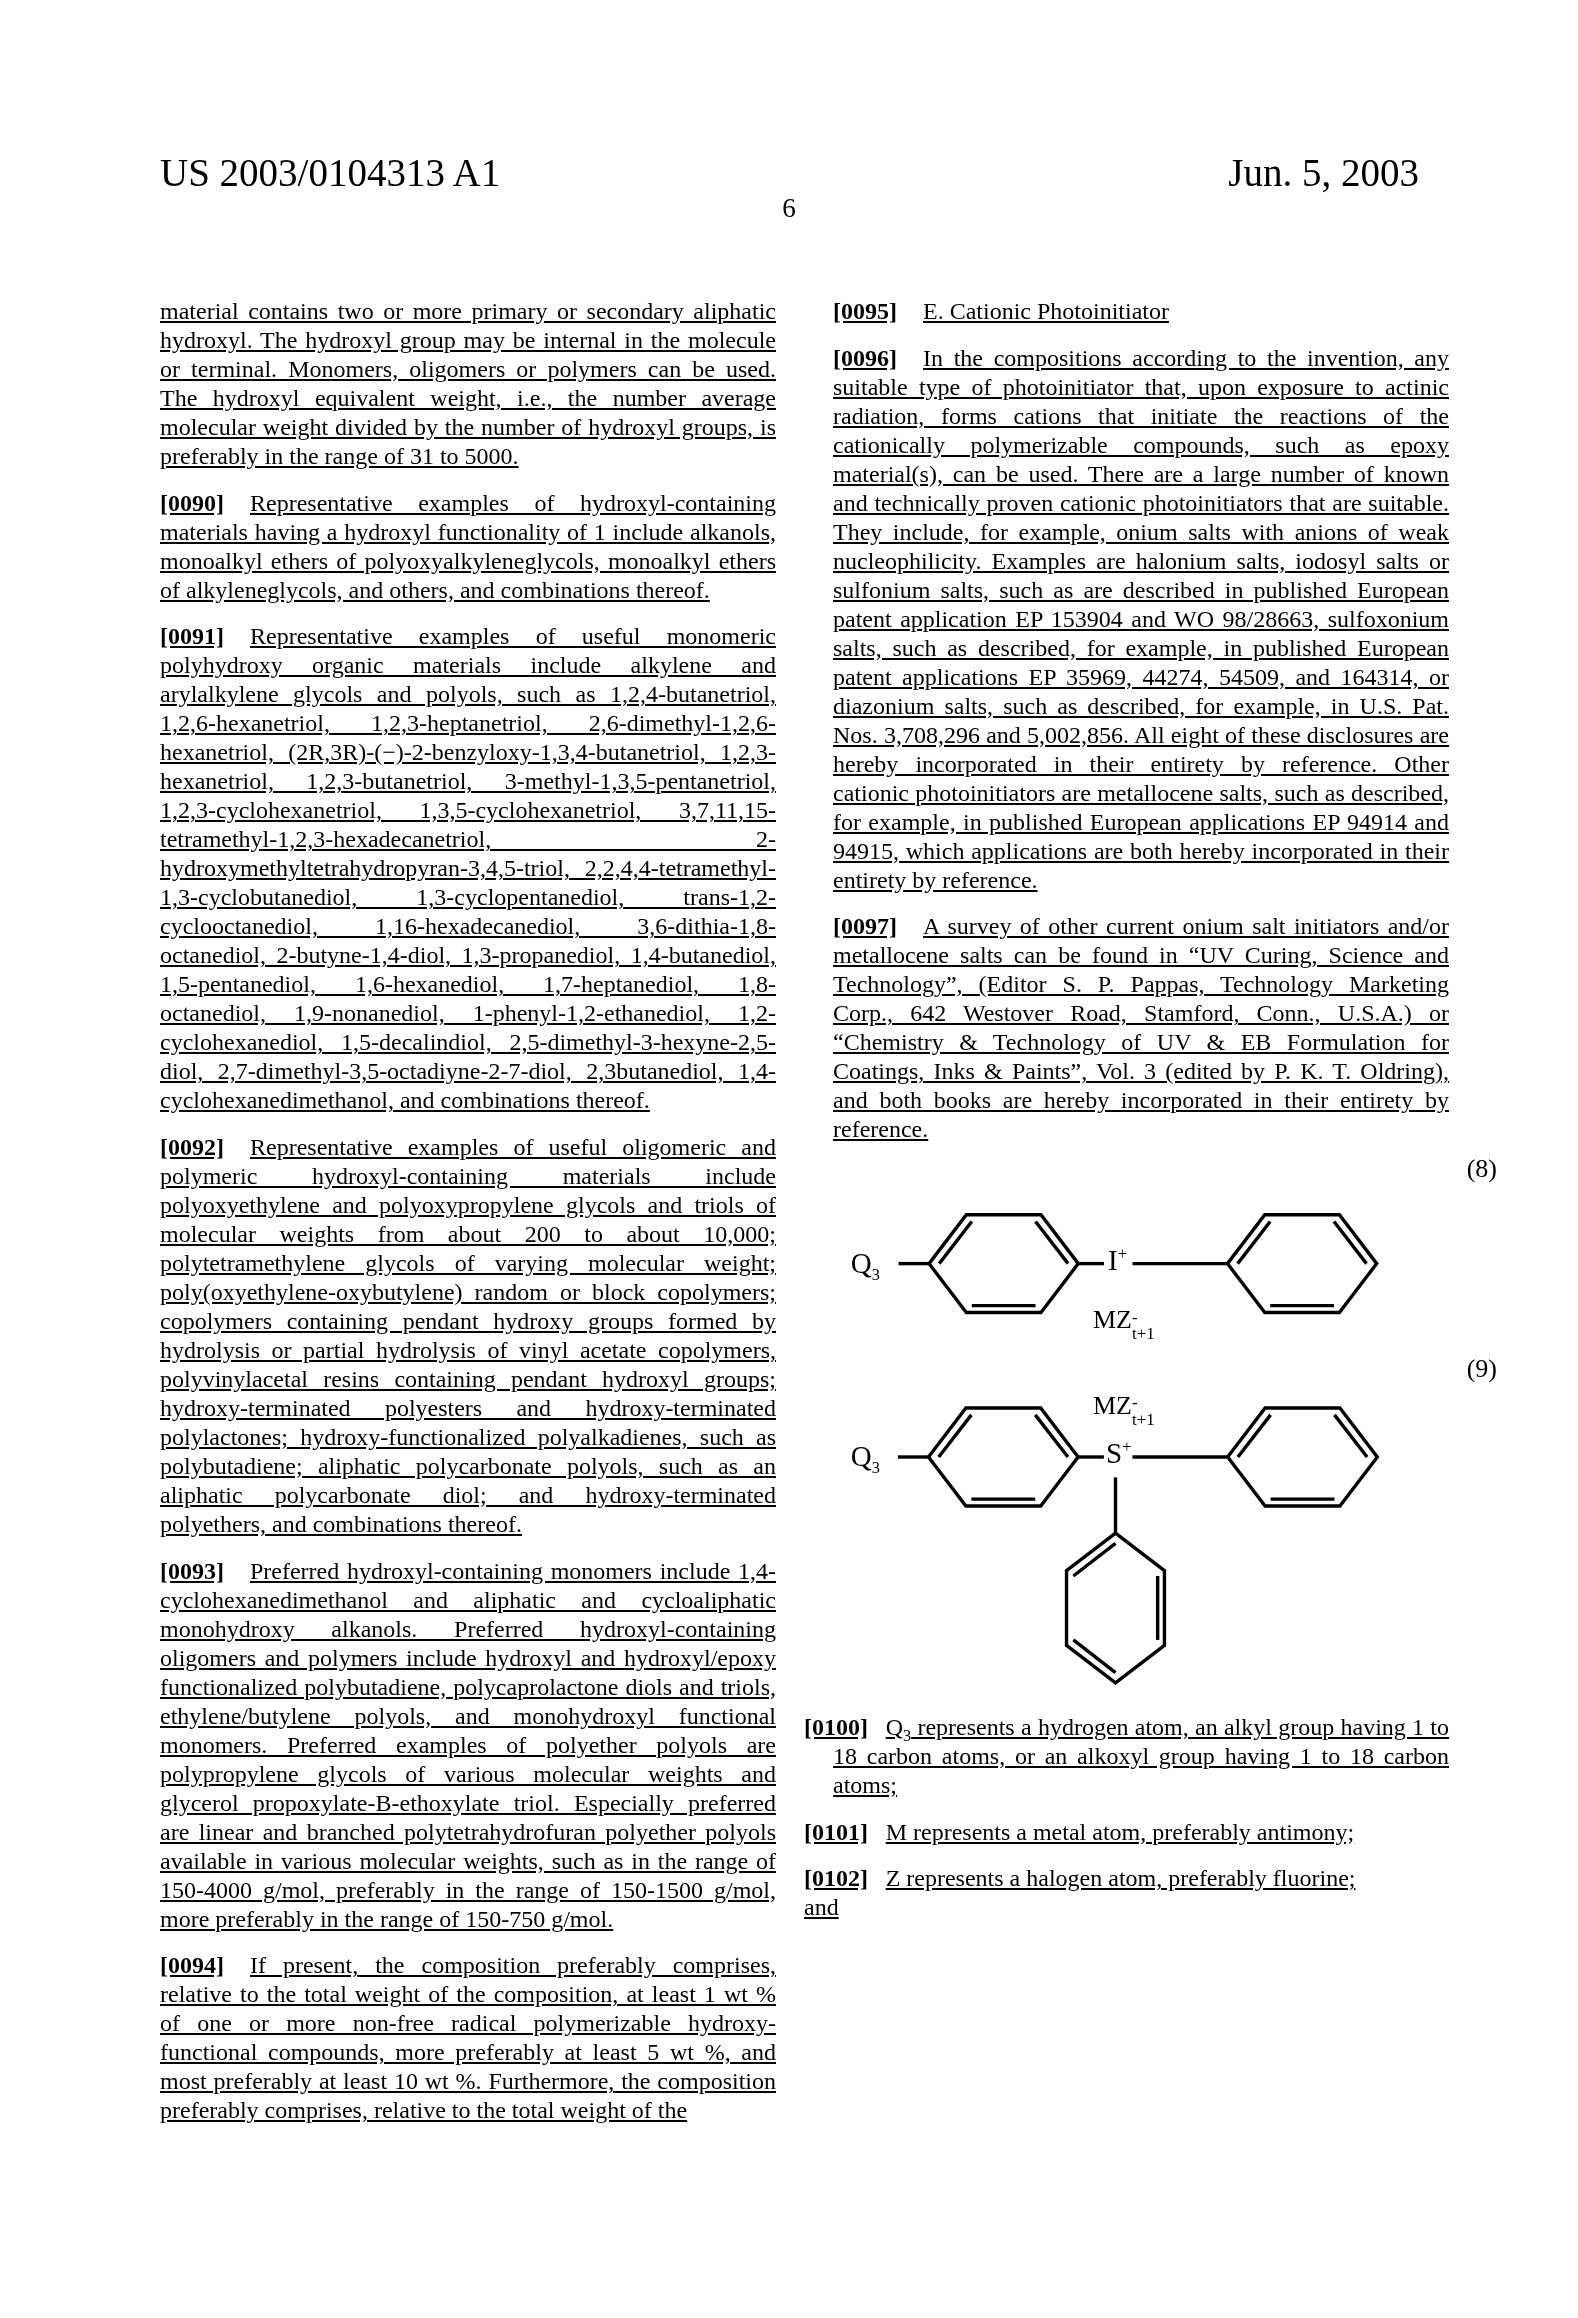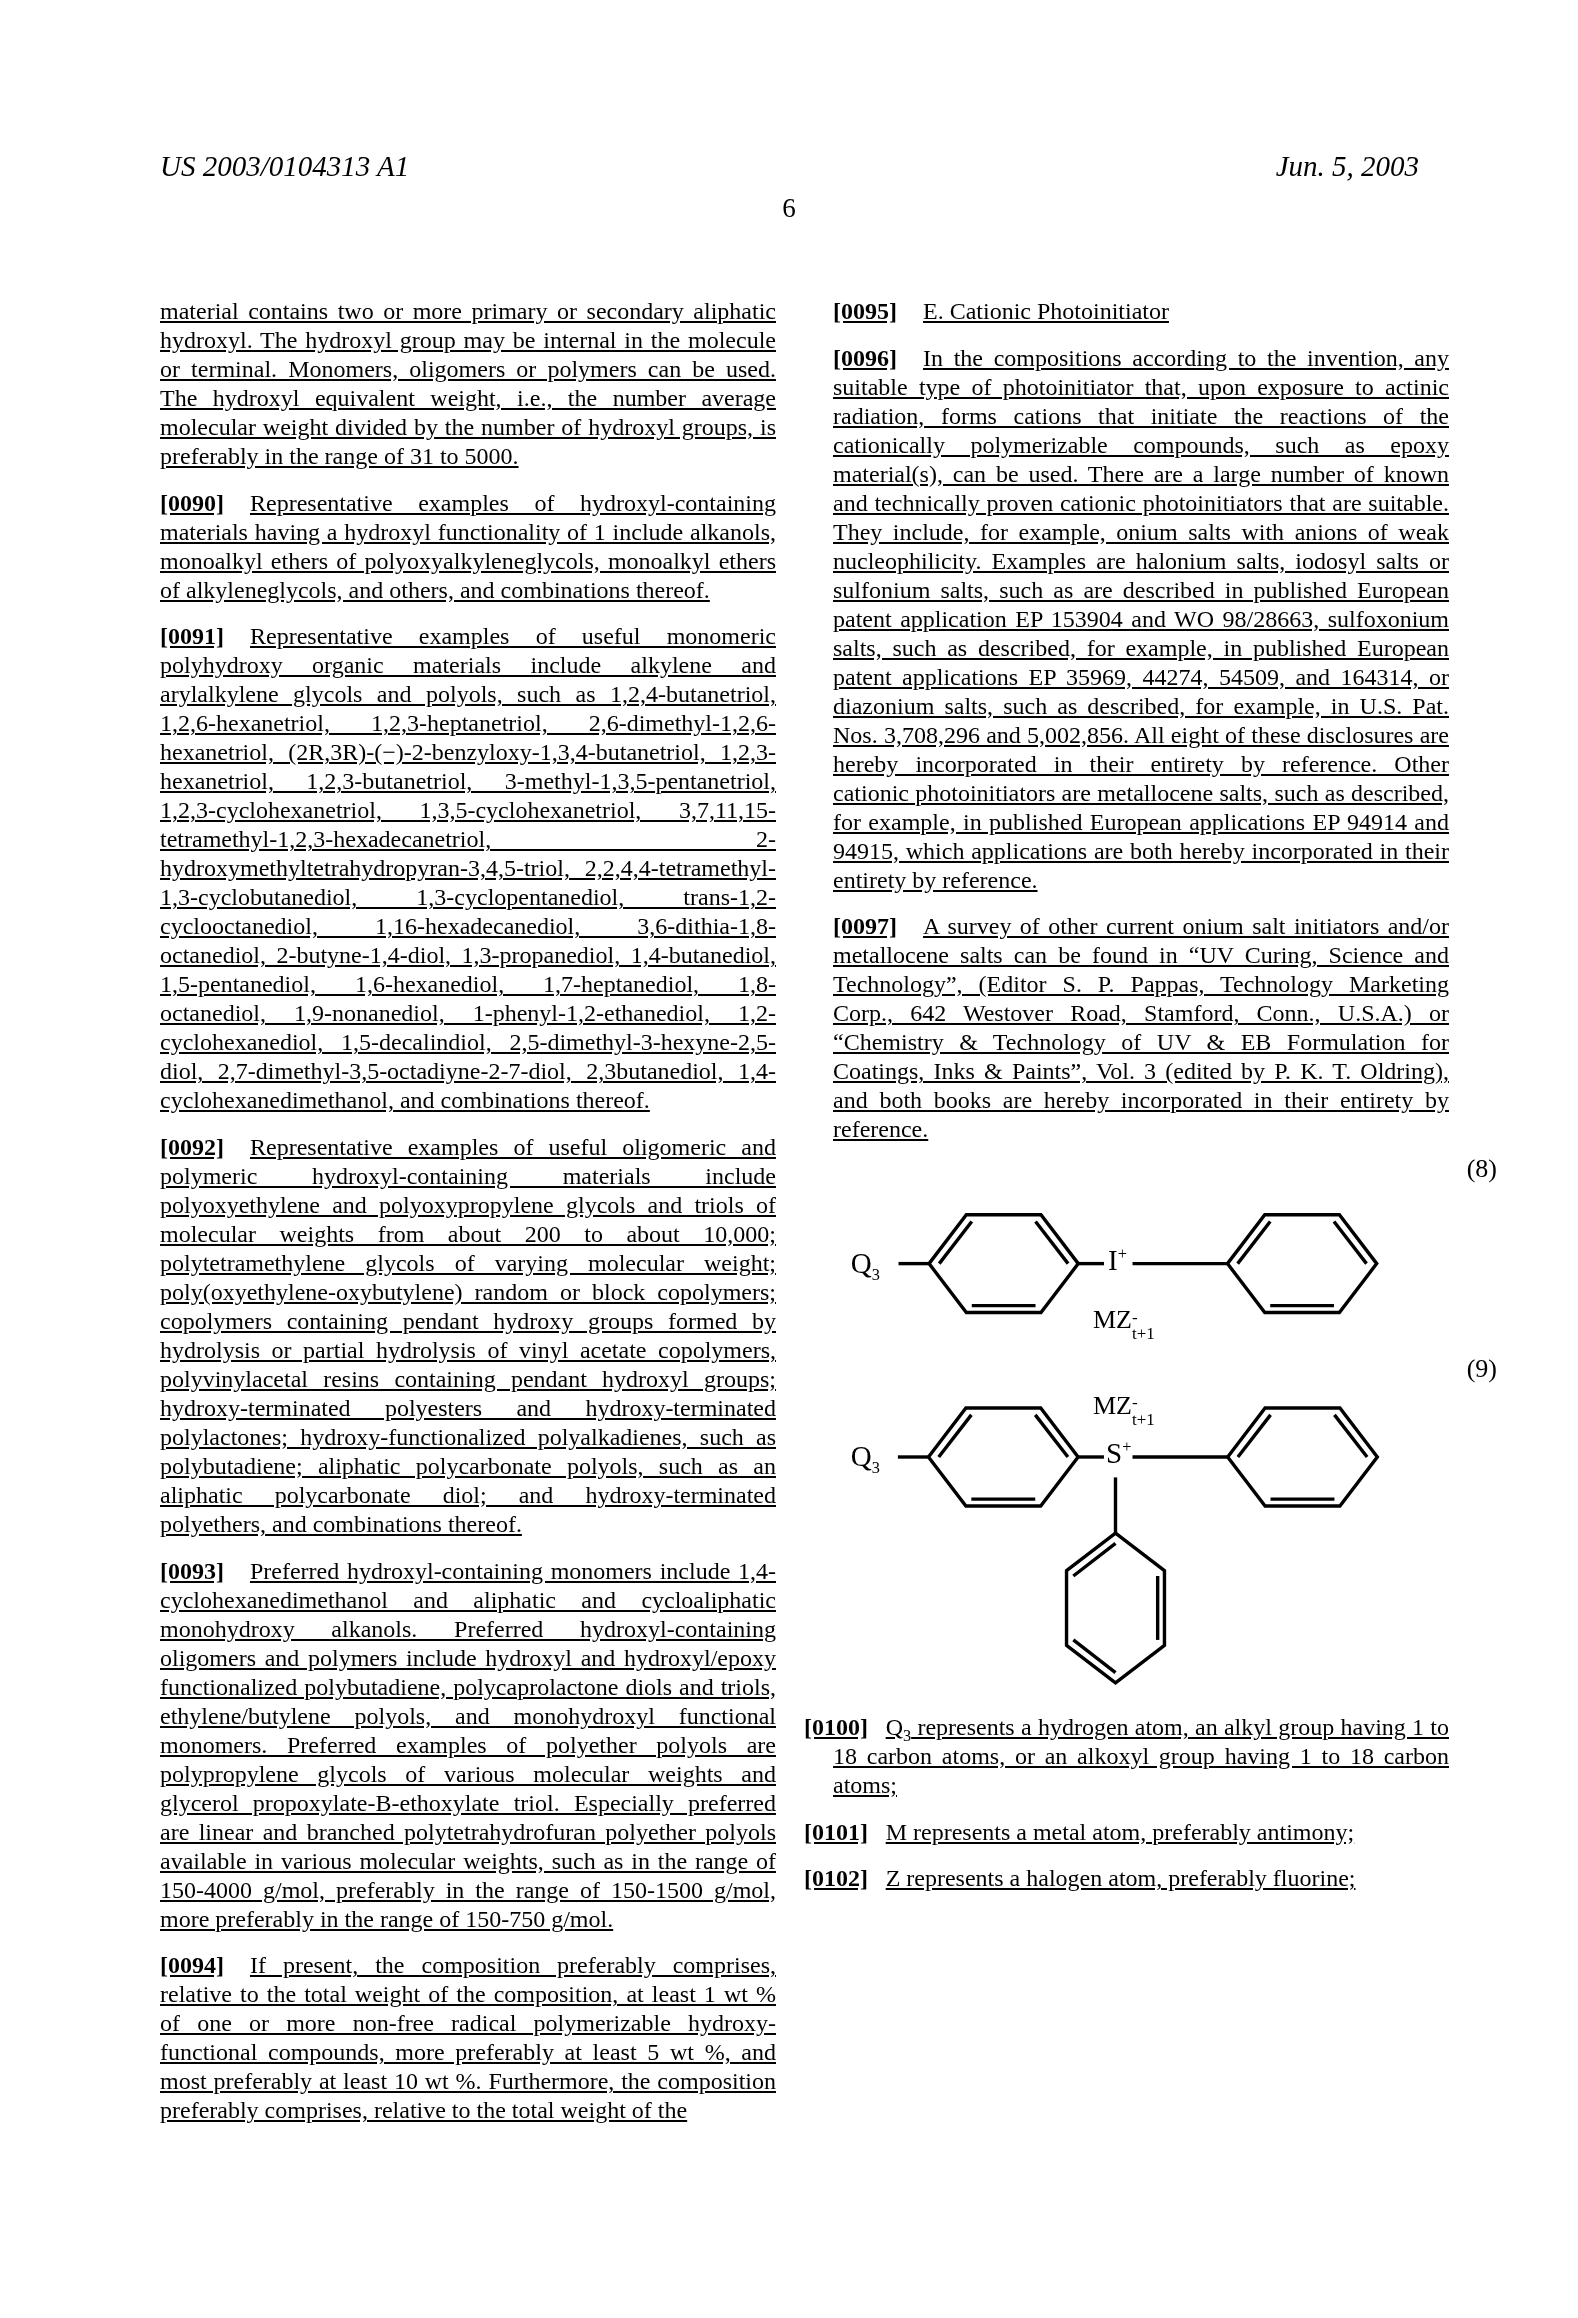--- a/index.html
+++ b/index.html
@@ -1,18 +1,18 @@
 <!DOCTYPE html>
 <html style="font-size:11px"><head>
 <meta charset="utf-8">
 <style>
   html,body{margin:0;padding:0;background:#ffffff;}
   .page{position:relative;width:1578px;height:2319px;background:#ffffff;
         font-family:"Liberation Serif",serif;color:#000;overflow:hidden;}
-  .hdr{position:absolute;top:150px;font-size:29px;white-space:nowrap;font-style:italic;}
+  .hdr{position:absolute;top:150px;font-size:39px;white-space:nowrap;}
   .hdr-left{left:160px;}
   .hdr-right{right:159px;text-align:center;}
   .page-num{position:absolute;left:0;right:0;top:193px;text-align:center;font-size:27px;}
   .col{position:absolute;top:297px;width:616px;font-size:24px;line-height:29px;
        text-align:justify;hyphens:none;}
   .col-left{left:160px;}
   .col-right{left:833px;}
   p.para{margin:17.7px 0 0 0;text-decoration:underline;}
   p.para:first-child{margin-top:0;}
   .ptag{font-weight:bold;margin-right:26px;}
@@ -125,17 +125,17 @@
         <span class="atom" style="left:17.7px;top:53px;"><span>Q</span><sub>3</sub></span>
         <span class="atom" style="left:273px;top:50px;"><span>S</span><sup>+</sup></span>
       </div>
     </div>
 
 
     <p class="para sub"><span class="ptag">[0100]</span><span>Q</span><sub>3</sub><span> represents a hydrogen atom, an alkyl group having 1 to 18 carbon atoms, or an alkoxyl group having 1 to 18 carbon atoms;</span></p>
 
     <p class="para sub"><span class="ptag">[0101]</span><span>M represents a metal atom, preferably antimony;</span></p>
 
-    <p class="para sub"><span class="ptag">[0102]</span><span>Z represents a halogen atom, preferably fluorine;</span></p>
+    <p class="para sub"><span class="ptag">[0102]</span><span>Z represents a halogen atom, preferably fluorine;</span><span class="and-line">and</span></p>
   </div>
 
 </div>
 
 
 </body></html>

